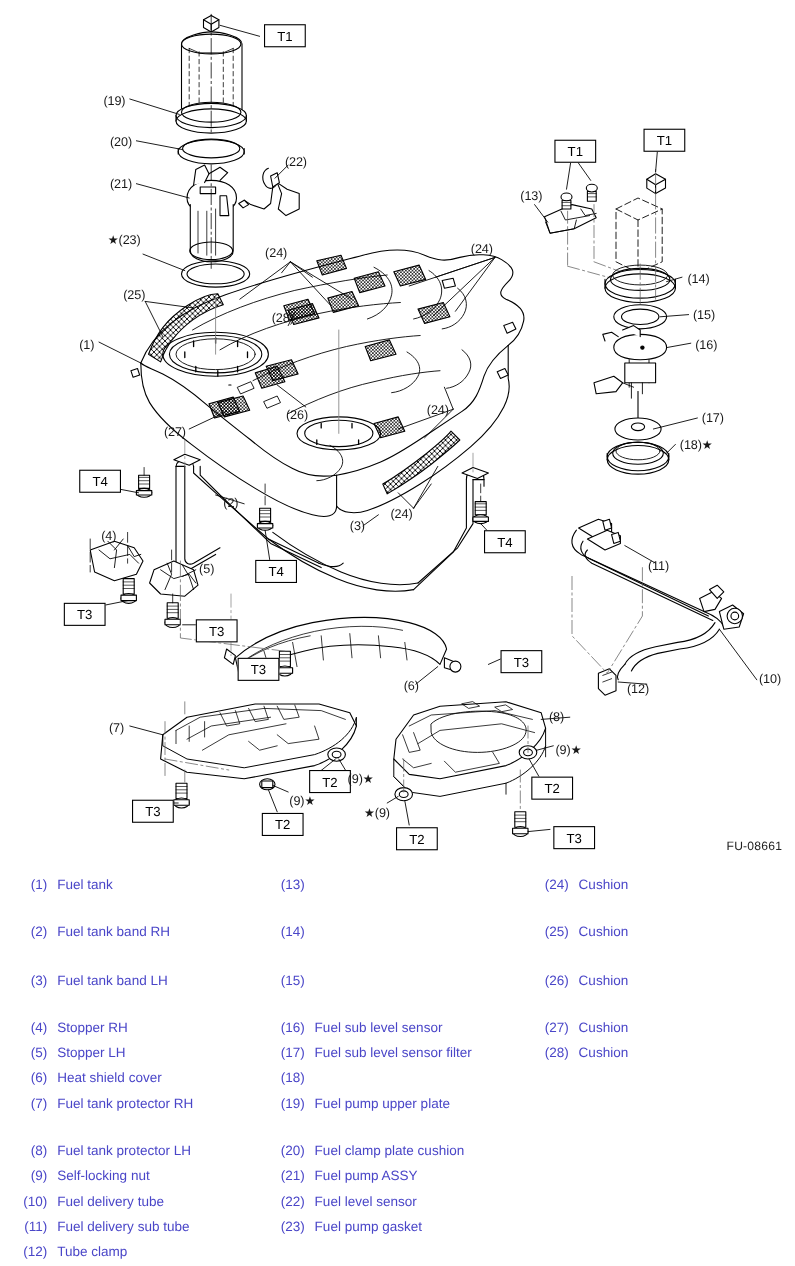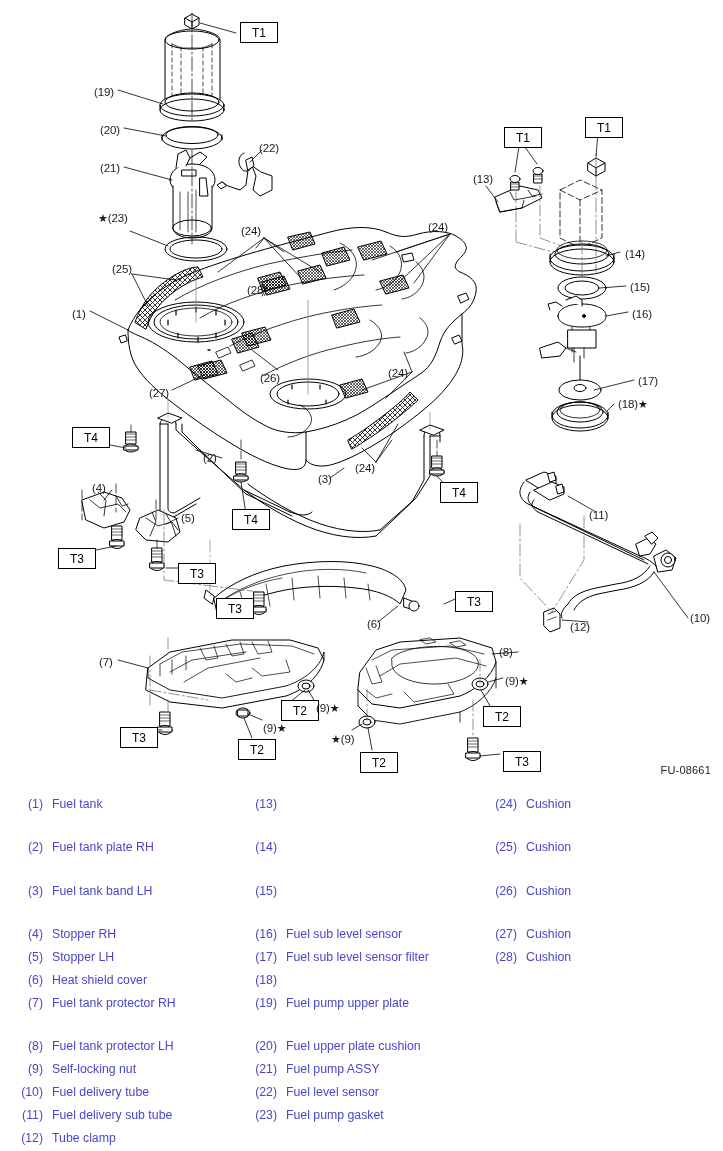--- a/index.html
+++ b/index.html
@@ -661,21 +661,21 @@
 </div>
 
 <div id="legend">
   <div class="legend-col" id="legend-col-1">
       <div class="legend-entry" style="top: 6px;">
         <span class="legend-num">(1)</span>
         <span class="legend-label">Fuel tank</span>
       </div>
       <div class="legend-entry" style="top: 49px;">
         <span class="legend-num">(2)</span>
-        <span class="legend-label">Fuel tank plate RH</span>
+        <span class="legend-label">Fuel tank band RH</span>
       </div>
       <div class="legend-entry" style="top: 93px;">
         <span class="legend-num">(3)</span>
         <span class="legend-label">Fuel tank band LH</span>
       </div>
       <div class="legend-entry" style="top: 136px;">
         <span class="legend-num">(4)</span>
         <span class="legend-label">Stopper RH</span>
       </div>
       <div class="legend-entry" style="top: 159px;">
@@ -731,21 +731,21 @@
       </div>
       <div class="legend-entry" style="top: 182px;">
         <span class="legend-num">(18)</span>
       </div>
       <div class="legend-entry" style="top: 205px;">
         <span class="legend-num">(19)</span>
         <span class="legend-label">Fuel pump upper plate</span>
       </div>
       <div class="legend-entry" style="top: 248px;">
         <span class="legend-num">(20)</span>
-        <span class="legend-label">Fuel upper plate cushion</span>
+        <span class="legend-label">Fuel clamp plate cushion</span>
       </div>
       <div class="legend-entry" style="top: 271px;">
         <span class="legend-num">(21)</span>
         <span class="legend-label">Fuel pump ASSY</span>
       </div>
       <div class="legend-entry" style="top: 294px;">
         <span class="legend-num">(22)</span>
         <span class="legend-label">Fuel level sensor</span>
       </div>
       <div class="legend-entry" style="top: 317px;">

